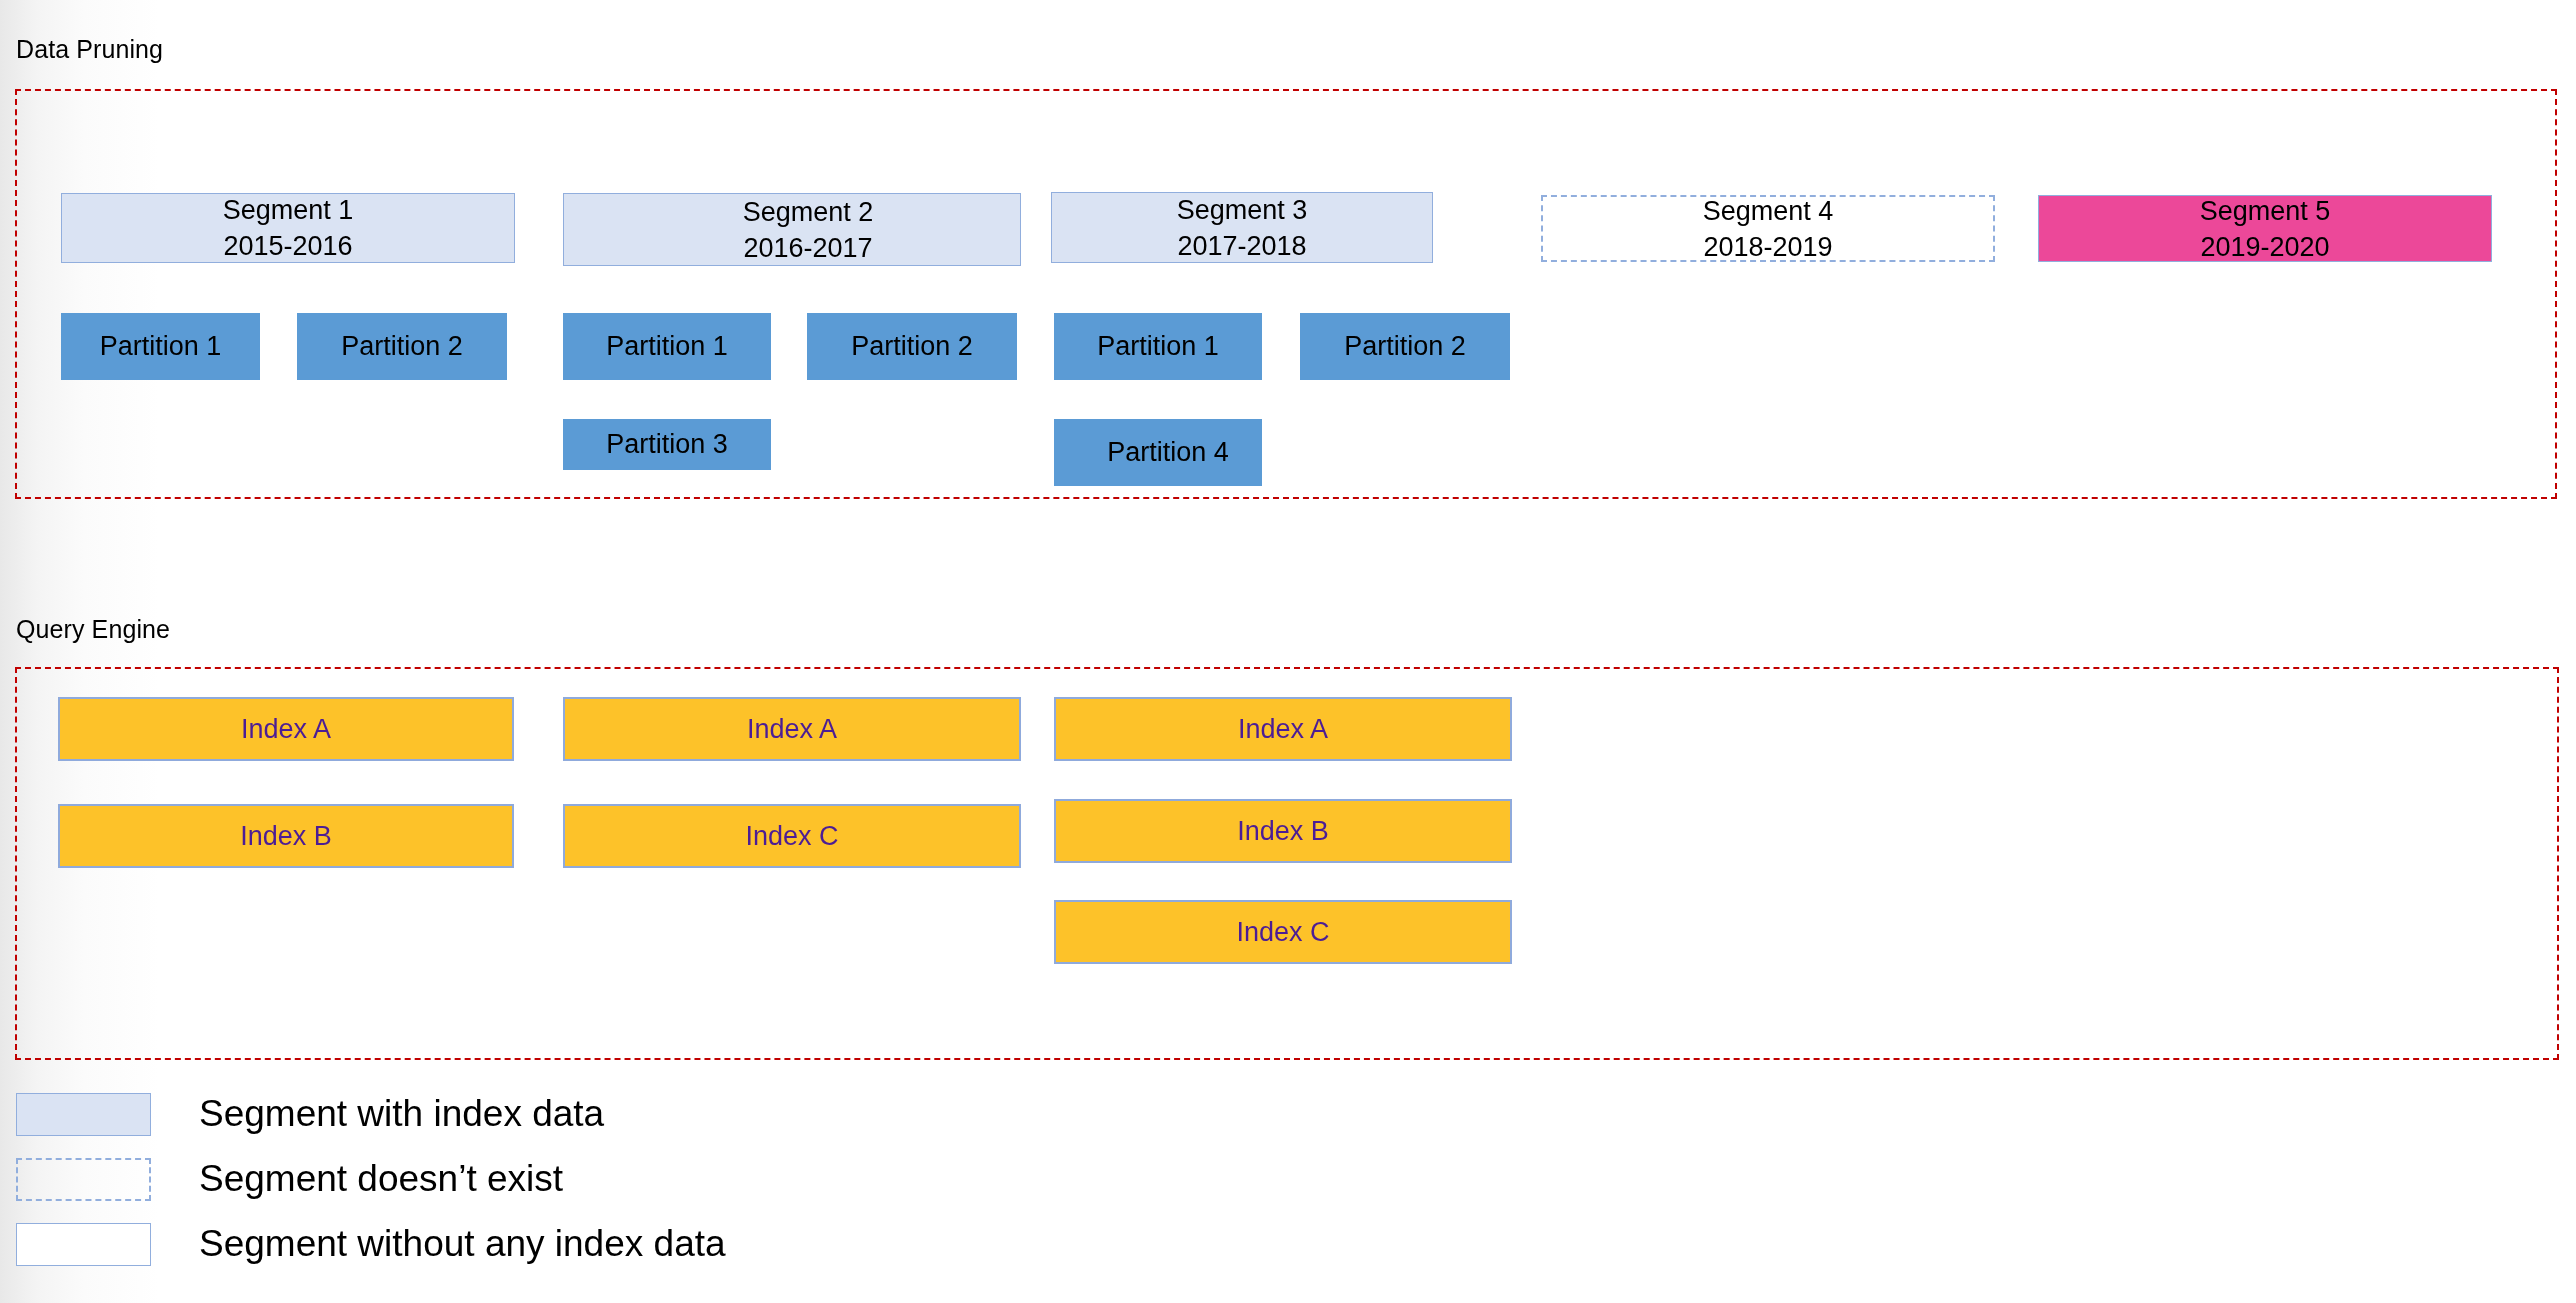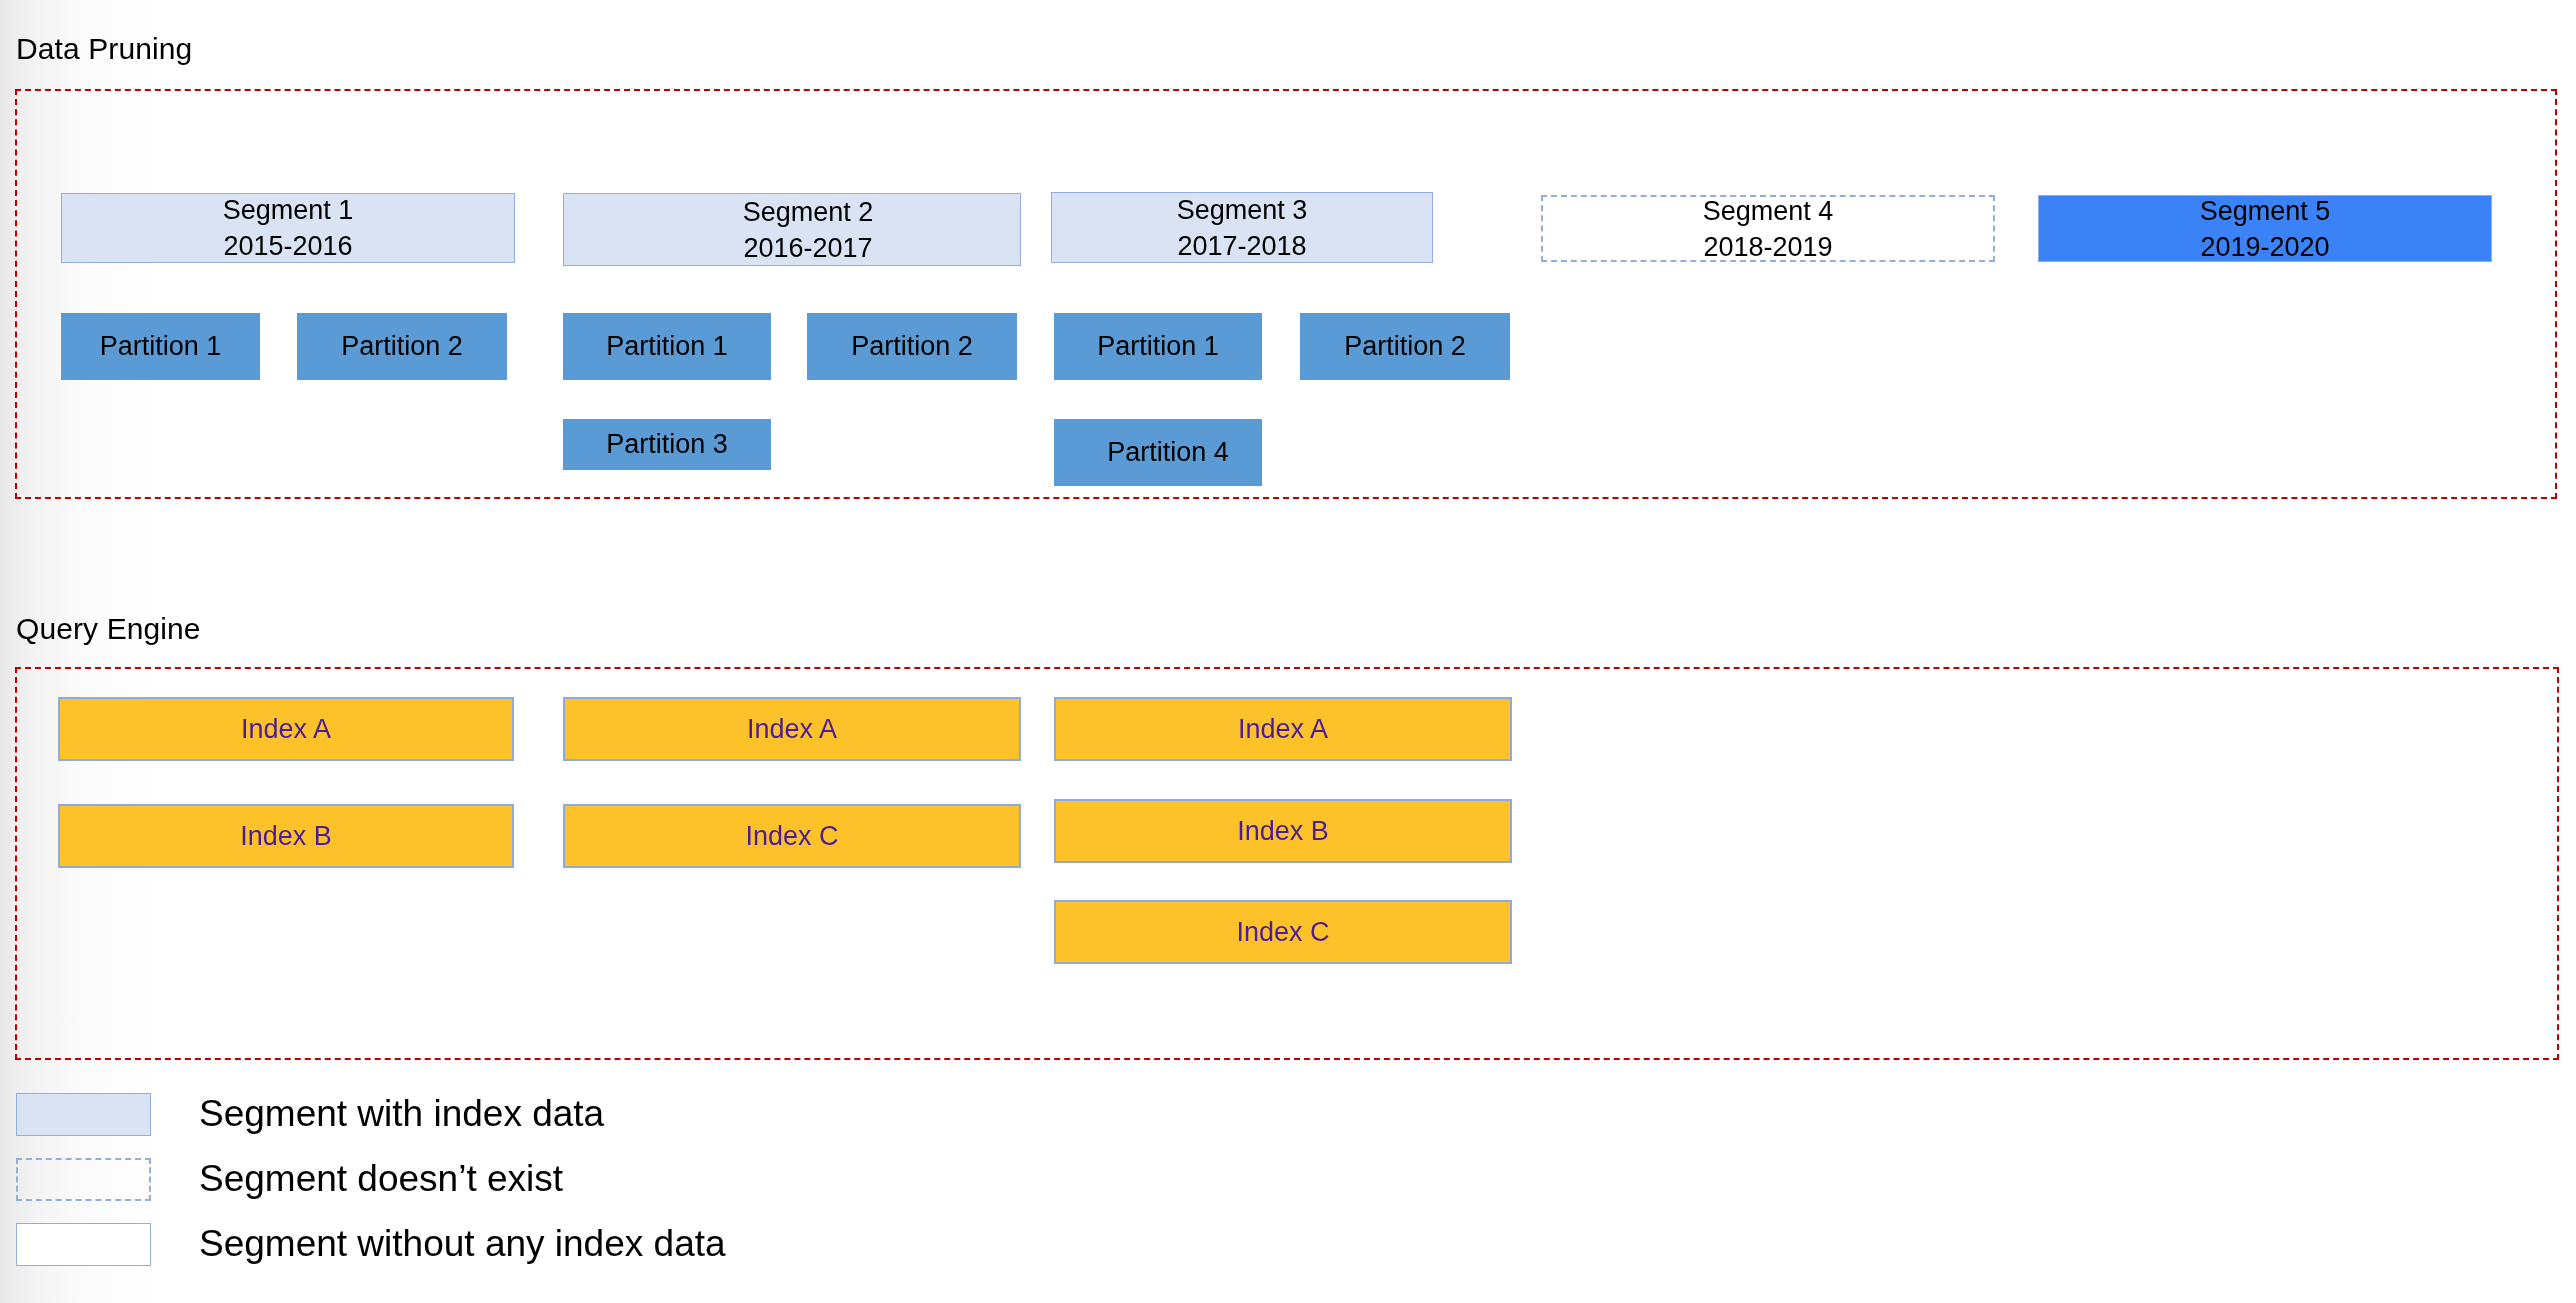--- a/index.html
+++ b/index.html
@@ -18,21 +18,21 @@
   .canvas {
     position: absolute;
     left: 0; top: 0;
     width: 2576px;
     height: 1304px;
   }
 
   
   .section-title {
     position: absolute;
-    font-size: 30px;
+    font-size: 25px;
     line-height: 36px;
     color: #000;
     letter-spacing: 0.1px;
     white-space: nowrap;
   }
   #title-data-pruning { left: 16px; top: 31px; }
   #title-query-engine { left: 16px; top: 611px; }
 
   
   .group-box {
@@ -65,21 +65,21 @@
     font-size: 27px;
     line-height: 36px;
     color: #000;
     text-align: center;
   }
   .segment.filled {
     background: #dae3f3;
     border: 1.9px solid #91aedd;
   }
   .segment.empty {
-    background: #3b82f6;
+    background: #ec4899;
     border: 1.9px solid #91aedd;
   }
   .segment.missing {
     background: transparent;
     border: 2.8px dashed #91aedd;
   }
   .segment .seg-name { display:block; }
   .segment .seg-range { display:block; }
 
   

